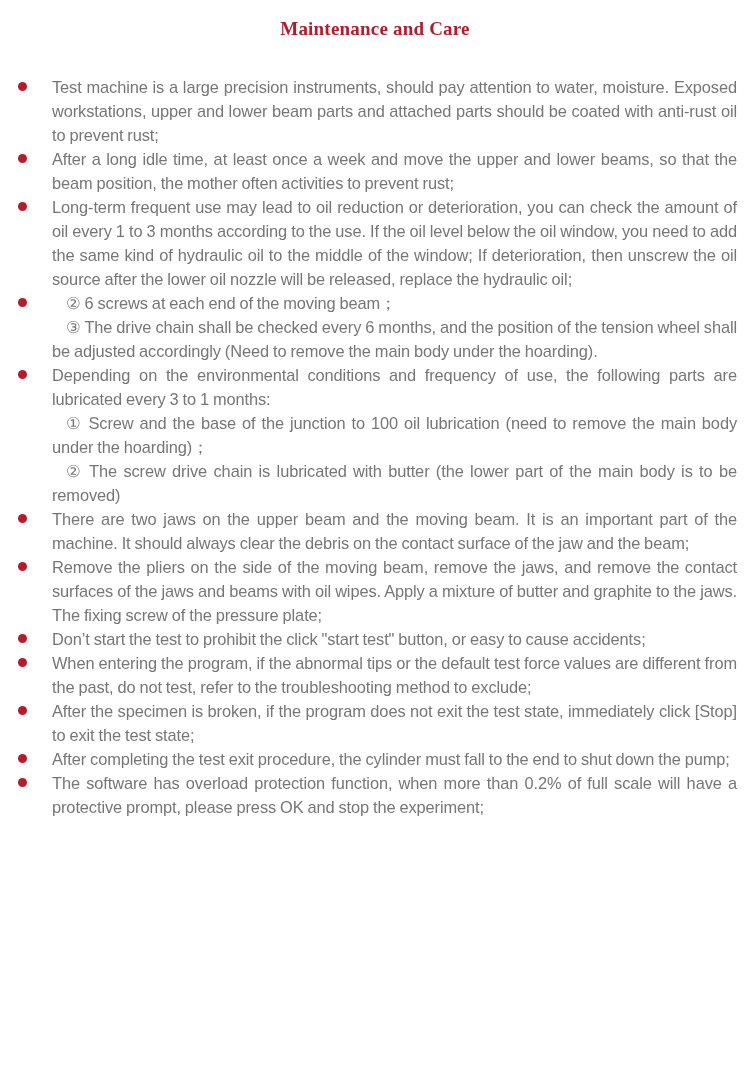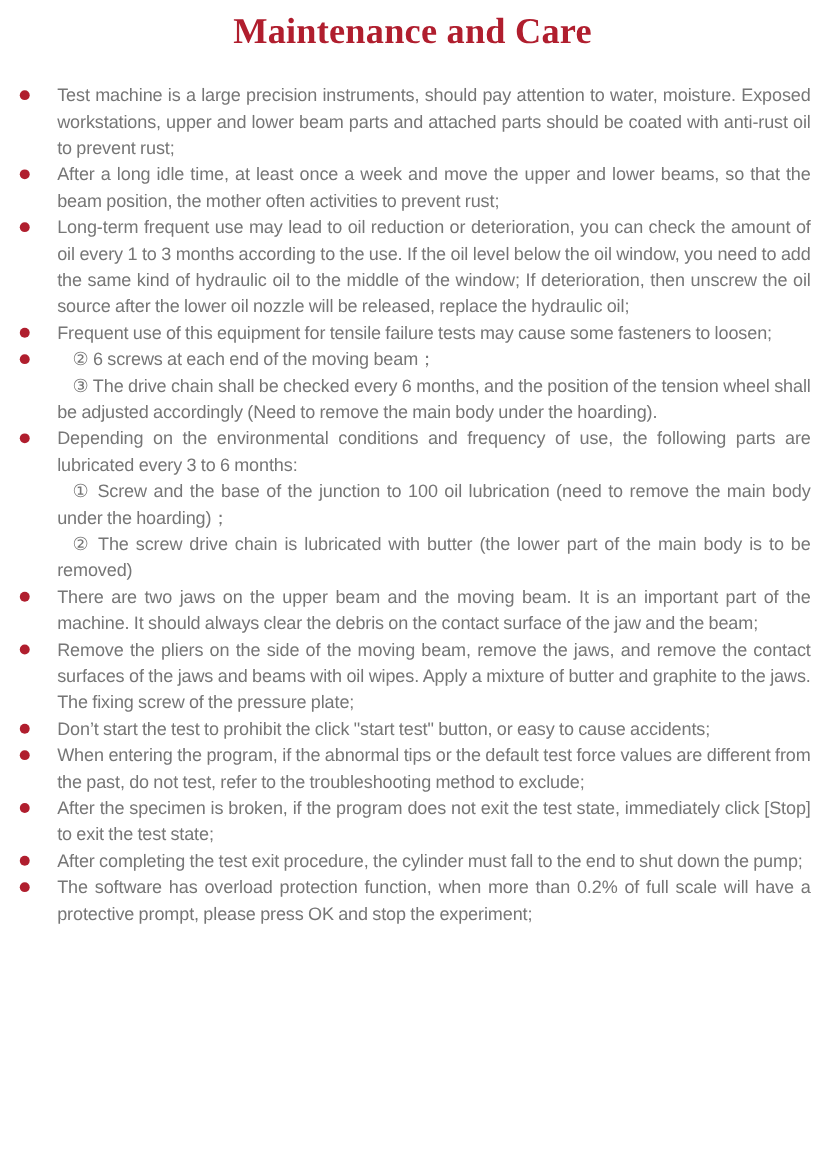--- a/index.html
+++ b/index.html
@@ -19,21 +19,21 @@
     height: 1065px;
     background: #ffffff;
     box-sizing: border-box;
   }
   h1.doc-title {
     margin: 0;
     padding-top: 15px;
     text-align: center;
     font-family: "Liberation Serif", "DejaVu Serif", serif;
     font-weight: bold;
-    font-size: 33px;
+    font-size: 19px;
     line-height: 28px;
     color: #b01e2e;
     letter-spacing: 0.2px;
   }
   ul.maint-list {
     list-style: none;
     margin: 32px 13px 13px 17px;  
     padding: 0;
   }
   li.item {
@@ -83,34 +83,28 @@
       </li>
       <li class="item">
         <span class="bullet"></span>
         <div class="item-body">
           <p class="para">Long-term frequent use may lead to oil reduction or deterioration, you can check the amount of oil every 1 to 3 months according to the use. If the oil level below the oil window, you need to add the same kind of hydraulic oil to the middle of the window; If deterioration, then unscrew the oil source after the lower oil nozzle will be released, replace the hydraulic oil;</p>
         </div>
       </li>
       <li class="item">
         <span class="bullet"></span>
         <div class="item-body">
-          <p class="para">Frequent use of this equipment for tensile failure tests may cause some fasteners to loosen;</p>
-        </div>
-      </li>
-      <li class="item">
-        <span class="bullet"></span>
-        <div class="item-body">
           <p class="para sub">② 6 screws at each end of the moving beam；</p>
           <p class="para sub">③ The drive chain shall be checked every 6 months, and the position of the tension wheel shall be adjusted accordingly (Need to remove the main body under the hoarding).</p>
         </div>
       </li>
       <li class="item">
         <span class="bullet"></span>
         <div class="item-body">
-          <p class="para">Depending on the environmental conditions and frequency of use, the following parts are lubricated every 3 to 6 months:</p>
+          <p class="para">Depending on the environmental conditions and frequency of use, the following parts are lubricated every 3 to 1 months:</p>
           <p class="para sub">① Screw and the base of the junction to 100 oil lubrication (need to remove the main body under the hoarding)；</p>
           <p class="para sub">② The screw drive chain is lubricated with butter (the lower part of the main body is to be removed)</p>
         </div>
       </li>
       <li class="item">
         <span class="bullet"></span>
         <div class="item-body">
           <p class="para">There are two jaws on the upper beam and the moving beam. It is an important part of the machine. It should always clear the debris on the contact surface of the jaw and the beam;</p>
         </div>
       </li>

